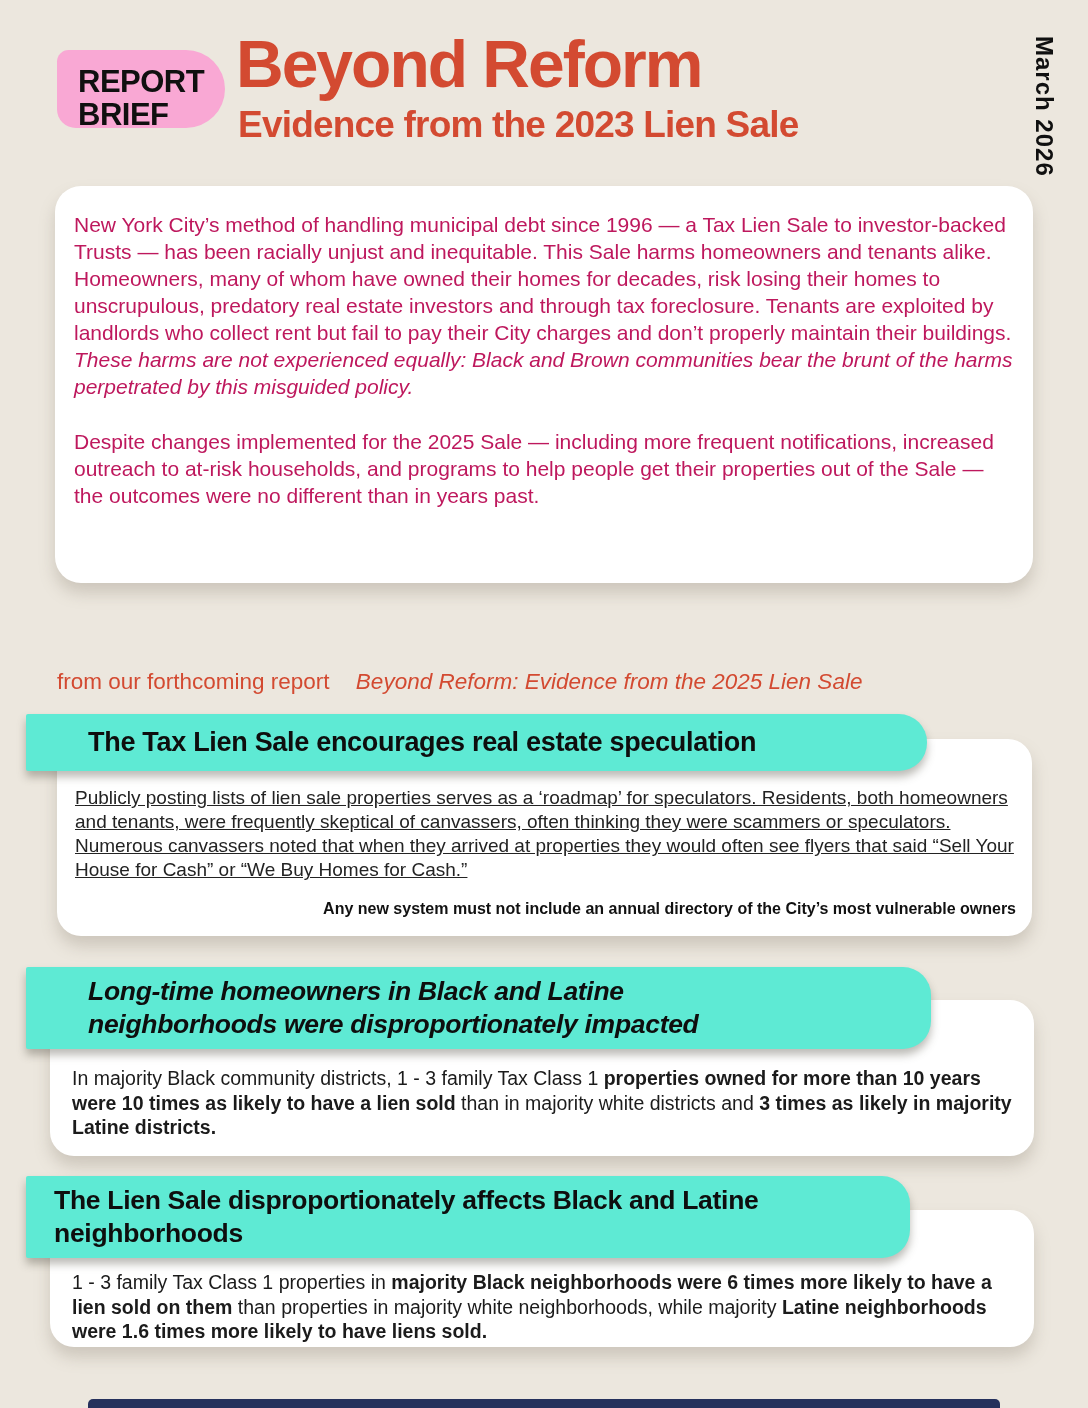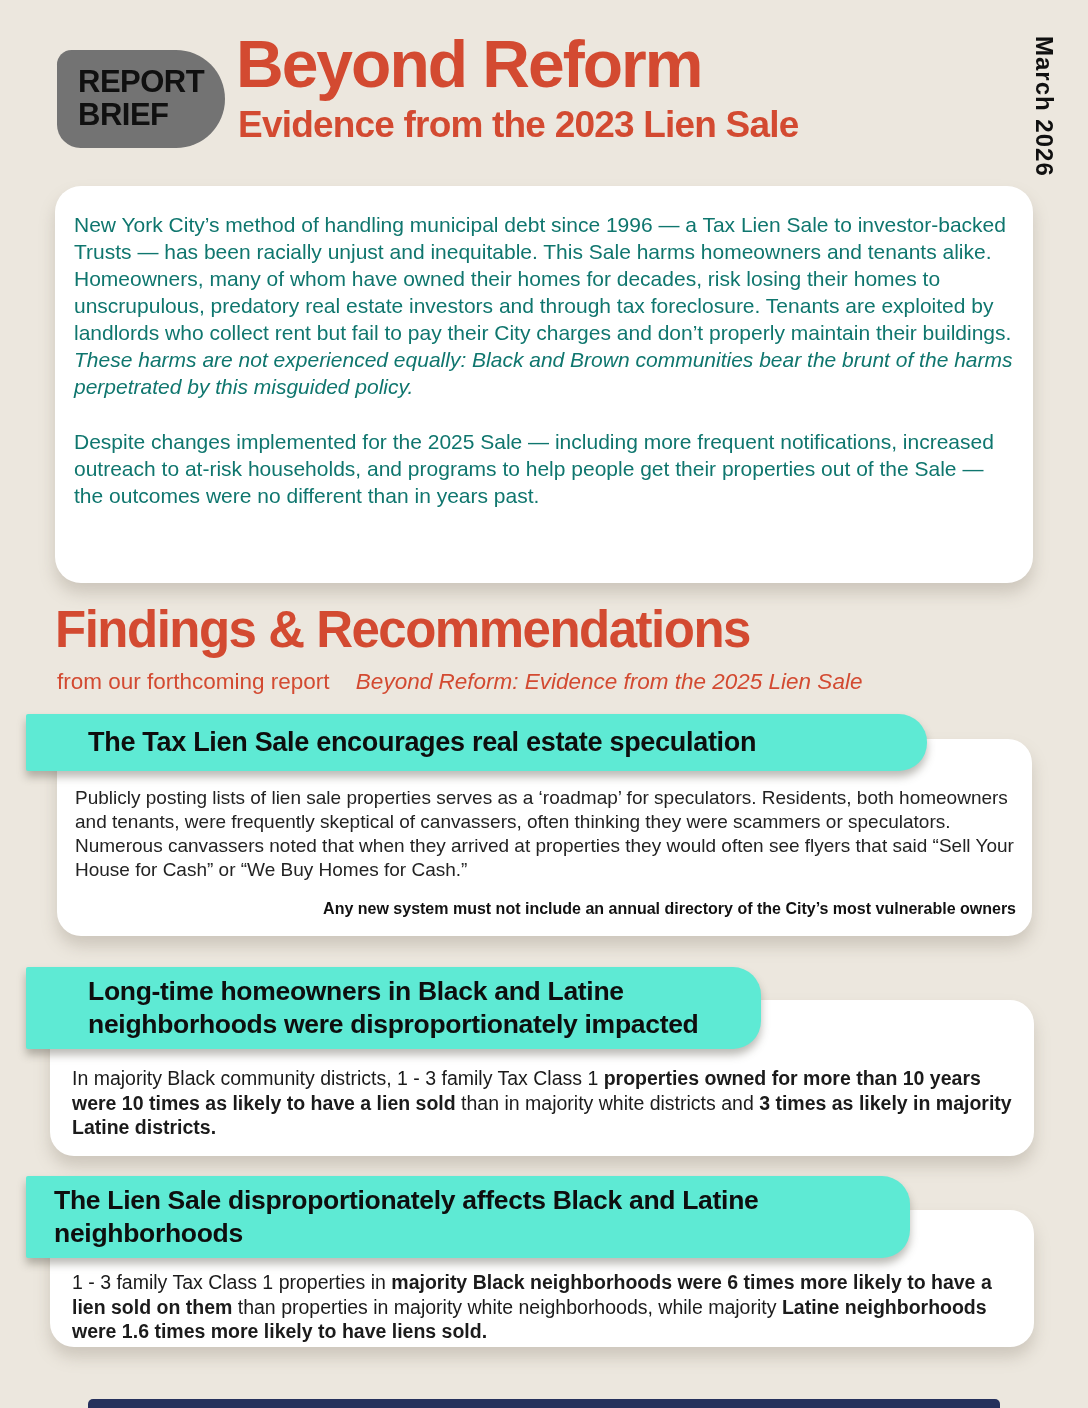--- a/index.html
+++ b/index.html
@@ -8,22 +8,22 @@
     background:#ECE7DE;
     font-family:"Liberation Sans","DejaVu Sans",sans-serif;
     color:#1d1d1d;
     position:relative;
     overflow:hidden;
   }
   .page { position:absolute; inset:0; }
 
   
   .badge {
-    position:absolute; left:57px; top:50px; width:168px; height:98px;
-    background:#737373; border-radius:16px 54px 54px 26px;
+    position:absolute; left:57px; top:50px; width:168px; height:78px;
+    background:#f9a8d4; border-radius:16px 54px 54px 26px;
     padding:15px 0 0 21px; z-index:2;
   }
   .badge .line {
     font-size:31px; font-weight:700; line-height:1.07; color:#101010; letter-spacing:-0.5px;
   }
   .main-title {
     position:absolute; left:236px; top:26px;
     font-size:66px; font-weight:700; color:#D34A31; letter-spacing:-2px; white-space:nowrap;
   }
   .main-subtitle {
@@ -37,21 +37,21 @@
 
   
   .card {
     position:absolute; background:#FFFFFF;
     box-shadow:0 10px 16px rgba(125,115,100,0.28);
   }
   .intro-card {
     left:55px; top:186px; width:978px; height:397px; border-radius:26px;
     padding:25px 16px 0 19px; z-index:1;
   }
-  .intro-card p { font-size:21px; line-height:1.29; color:#0f766e; }
+  .intro-card p { font-size:21px; line-height:1.29; color:#be185d; }
   .intro-card .p2 { margin-top:27px; }
   .intro-card .p3 { margin-top:29px; font-size:21.5px; line-height:1.33; }
 
   
   .findings-title {
     position:absolute; left:55px; top:600px;
     font-size:51px; font-weight:700; color:#D34A31; letter-spacing:-1.5px; white-space:nowrap;
   }
   .findings-subtitle {
     position:absolute; left:57px; top:669px;
@@ -60,28 +60,28 @@
 
   
   .banner {
     position:absolute; left:26px; background:#5eead4;
     border-radius:2px 28px 28px 2px;
     box-shadow:0 6px 9px rgba(80,75,62,0.38);
     z-index:3; color:#0e0e0e; font-weight:700; letter-spacing:-0.3px;
   }
   .banner-1 { top:714px; width:901px; height:57px; }
   .banner-1 .inner { font-size:27px; line-height:57px; padding-left:62px; white-space:nowrap; }
-  .banner-2 { top:967px; width:735px; height:82px; padding:8px 0 0 62px; }
+  .banner-2 { top:967px; width:905px; height:82px; padding:8px 0 0 62px;font-style:italic; }
   .banner-2 .inner { font-size:26.5px; line-height:1.23; max-width:660px; }
   .banner-3 { top:1176px; width:884px; height:82px; padding:8px 0 0 28px; }
   .banner-3 .inner { font-size:26.5px; line-height:1.23; max-width:795px; }
 
   
   .card-s1 { left:57px; top:739px; width:975px; height:197px; border-radius:24px; padding:47px 16px 0 18px; }
-  .card-s1 .body { font-size:19px; line-height:1.27; color:#232323; }
+  .card-s1 .body { font-size:19px; line-height:1.27; color:#232323;text-decoration:underline; }
   .card-s1 .callout { margin-top:17px; text-align:right; font-weight:700; font-size:16px; color:#111; }
   .card-s2 { left:50px; top:1000px; width:984px; height:156px; border-radius:24px; padding:66px 20px 0 22px; }
   .card-s3 { left:50px; top:1210px; width:984px; height:137px; border-radius:24px; padding:60px 20px 0 22px; }
   .card-s2 .body, .card-s3 .body { font-size:19.5px; line-height:1.26; color:#1b1b1b; }
 
   
   .bottom-bar {
     position:absolute; left:88px; top:1399px; width:912px; height:9px;
     background:#26315C; border-radius:5px 5px 0 0;
   }
@@ -97,21 +97,20 @@
   </div>
   <h1 class="main-title">Beyond Reform</h1>
   <div class="main-subtitle">Evidence from the 2023 Lien Sale</div>
   <div class="date-vertical">March 2026</div>
 
   <div class="card intro-card">
     <p><span>New York City’s method of handling municipal debt since 1996 — a Tax Lien Sale to investor-backed Trusts — has been racially unjust and inequitable. This Sale harms homeowners and tenants alike. Homeowners, many of whom have owned their homes for decades, risk losing their homes to unscrupulous, predatory real estate investors and through tax foreclosure. Tenants are exploited by landlords who collect rent but fail to pay their City charges and don’t properly maintain their buildings. </span><span style="font-style: italic;">These harms are not experienced equally: Black and Brown communities bear the brunt of the harms perpetrated by this misguided policy.</span></p>
     <p class="p2"><span>Despite changes implemented for the 2025 Sale — including more frequent notifications, increased outreach to at-risk households, and programs to help people get their properties out of the Sale — the outcomes were no different than in years past.</span></p>
   </div>
 
-  <h2 class="findings-title">Findings &amp; Recommendations</h2>
   <div class="findings-subtitle"><span>from our forthcoming report </span><span style="font-style: italic; margin-left: 20px;">Beyond Reform: Evidence from the 2025 Lien Sale</span></div>
 
   <div class="banner banner-1">
     <div class="inner">The Tax Lien Sale encourages real estate speculation</div>
   </div>
   <div class="card card-s1">
     <p class="body"><span>Publicly posting lists of lien sale properties serves as a ‘roadmap’ for speculators. Residents, both homeowners and tenants, were frequently skeptical of canvassers, often thinking they were scammers or speculators. Numerous canvassers noted that when they arrived at properties they would often see flyers that said “Sell Your House for Cash” or “We Buy Homes for Cash.”</span></p>
     <p class="callout">Any new system must not include an annual directory of the City’s most vulnerable owners</p>
   </div>
 

